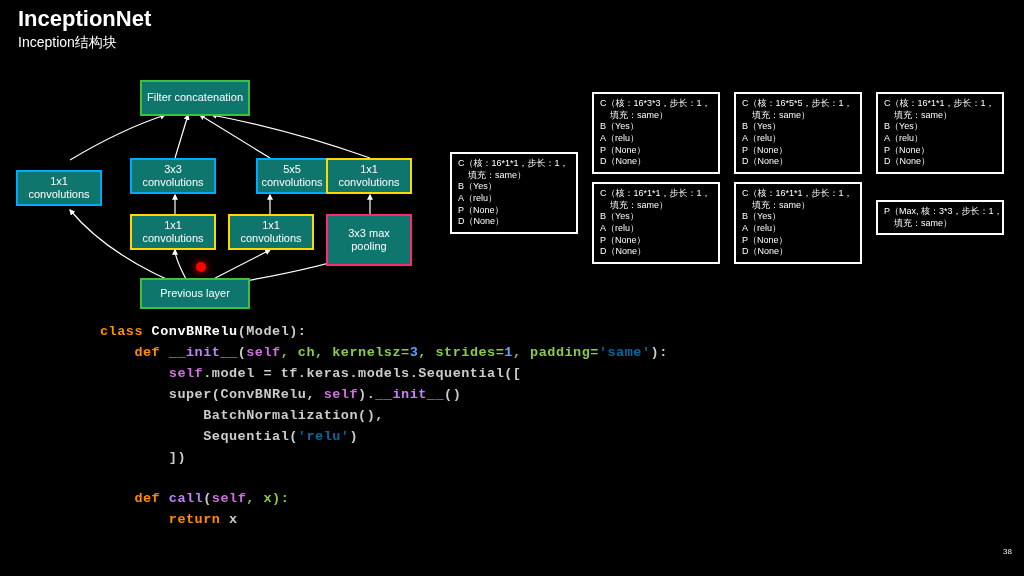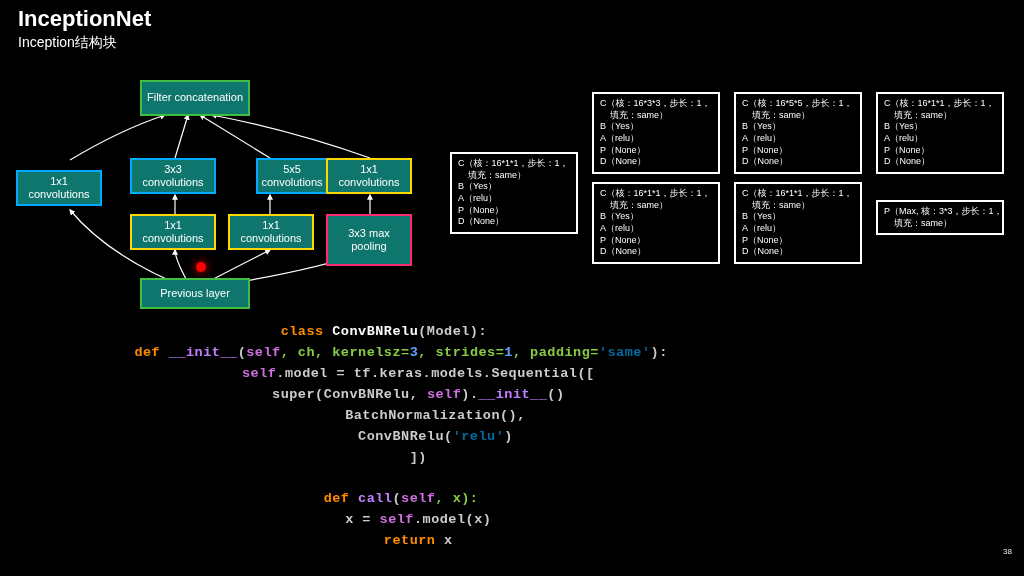--- a/index.html
+++ b/index.html
@@ -17,21 +17,21 @@
   .b-blue   { border-color: #00aaff; }
   .b-red    { border-color: #ff2a6d; }
 
   .cursor { position: absolute; width: 10px; height: 10px; border-radius: 50%; background: #ff0000; box-shadow: 0 0 8px #ff0000; }
 
   
   .info { position: absolute; border: 2px solid; font-size: 9px; line-height: 1.3; padding: 4px 6px; white-space: pre; }
 
   
   .code { position: absolute; left: 100px; top: 322px; font-family: "Courier New", monospace; font-size: 13.5px; line-height: 1.55; font-weight: bold; letter-spacing: 0.5px; }
-  .code div { white-space: pre; text-align: center; }
+  .code div { white-space: pre; }
   .kw   { color: #ff8c00; }      
   .cls  { color: #ffffff; }      
   .pur  { color: #c080ff; }      
   .self { color: #d070e0; }
   .par  { color: #88cc44; }      
   .num  { color: #60a0ff; }
   .str  { color: #0369a1; }
   .pl   { color: #cccccc; }
 
   .pagenum { position: absolute; right: 12px; bottom: 20px; font-size: 8px; color: #eee; padding-left: 12px; }
@@ -123,21 +123,20 @@
 D（None）</div>
 <div class="info b-red" style="left:876px; top:200px; width:128px;">P（Max, 核：3*3，步长：1，
     填充：same）</div>
 
 <div class="code">
 <div><span class="kw">class </span><span class="cls">ConvBNRelu</span><span class="pl">(Model):</span></div>
 <div><span class="kw">    def </span><span class="pur">__init__</span><span class="pl">(</span><span class="self">self</span><span class="par">, ch, kernelsz=</span><span class="num">3</span><span class="par">, strides=</span><span class="num">1</span><span class="par">, padding=</span><span class="str">'same'</span><span class="pl">):</span></div>
 <div><span class="pl">        </span><span class="self">self</span><span class="pl">.model = tf.keras.models.Sequential([</span></div>
 <div><span class="pl">        super(ConvBNRelu, </span><span class="self">self</span><span class="pl">).</span><span class="pur">__init__</span><span class="pl">()</span></div>
 <div><span class="pl">            BatchNormalization(),</span></div>
-<div><span class="pl">            ConvBNRelu(</span><span class="str">'relu'</span><span class="pl">)</span></div>
+<div><span class="pl">            Sequential(</span><span class="str">'relu'</span><span class="pl">)</span></div>
 <div><span class="pl">        ])</span></div>
 <div><span></span>&nbsp;</div>
 <div><span class="kw">    def </span><span class="pur">call</span><span class="pl">(</span><span class="self">self</span><span class="par">, x):</span></div>
-<div><span class="pl">        x = </span><span class="self">self</span><span class="pl">.model(x)</span></div>
 <div><span class="kw">        return </span><span class="pl">x</span></div>
 </div>
 
 <div class="pagenum">38</div>
 
 </body></html>

